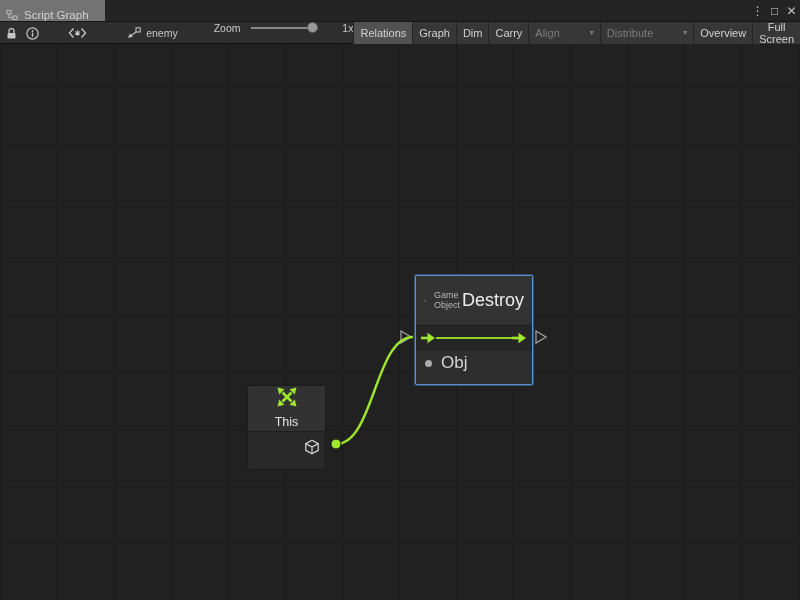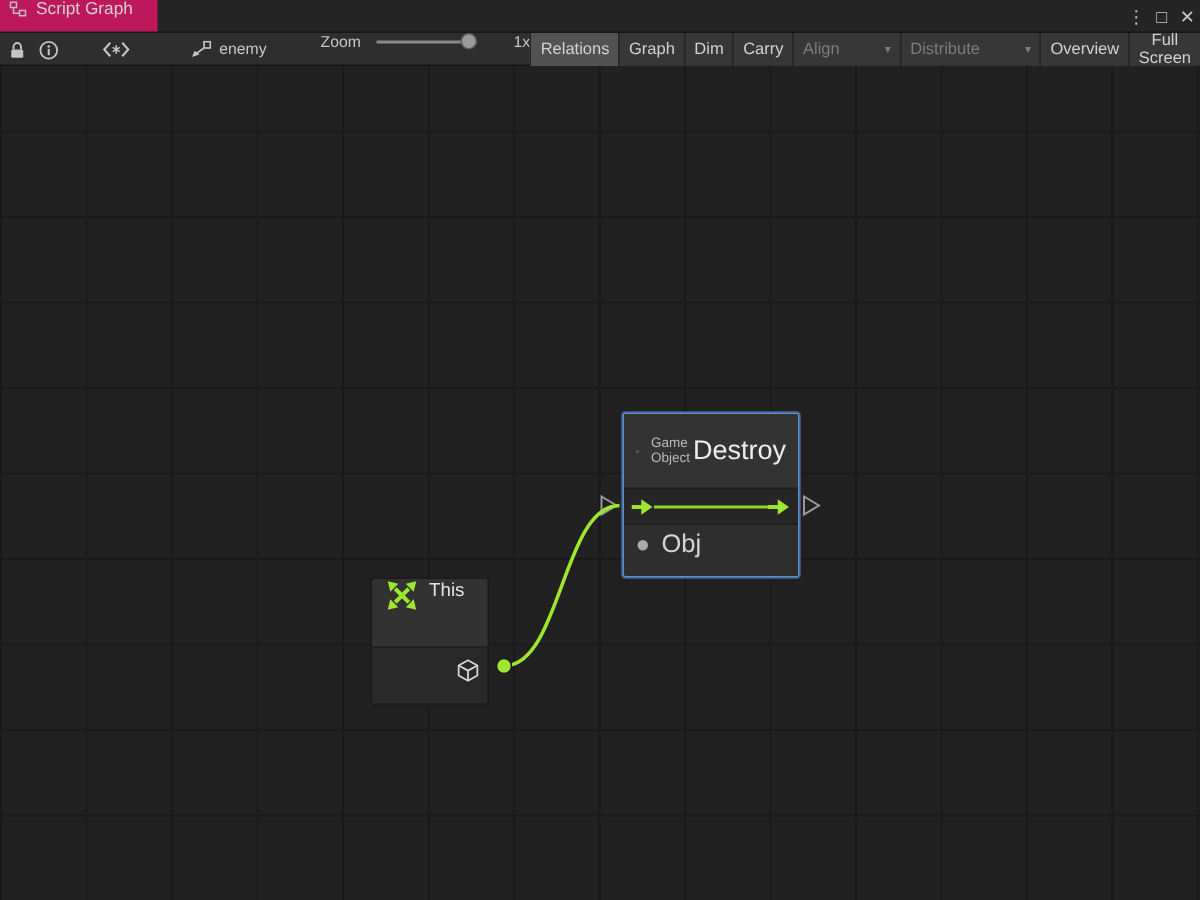--- a/index.html
+++ b/index.html
@@ -3,22 +3,22 @@
 <meta charset="utf-8">
 <style>
   * { margin:0; padding:0; box-sizing:border-box; }
   html,body { width:800px; height:600px; overflow:hidden; background:#202020;
               font-family:"Liberation Sans", sans-serif; }
   .window { width:800px; height:600px; display:flex; flex-direction:column; }
 
   
   .titlebar { height:22px; background:#242424; display:flex; align-items:stretch;
               border-bottom:1px solid #161616; flex:0 0 22px; }
-  .tab { display:flex; align-items:flex-start; gap:6px; padding:0 16px 0 6px;
-         background:#be185d; color:#d2d2d2; font-size:11.5px; cursor:default; }
+  .tab { display:flex; align-items:flex-end; gap:6px; padding:0 16px 0 6px;
+         background:#737373; color:#d2d2d2; font-size:11.5px; cursor:default; }
   .titlebar-spacer { flex:1; }
   .win-btn { width:17px; display:flex; align-items:center; justify-content:center;
              color:#c6c6c6; font-size:12px; cursor:pointer; }
 
   
   .toolbar { height:22px; flex:0 0 22px; background:#2e2e2e; border-bottom:1px solid #141414;
              display:flex; color:#c8c8c8; font-size:10.5px; }
   .tb-icon { width:20px; height:22px; display:flex; align-items:center; justify-content:center; cursor:pointer; }
   .tb-icon.lock { margin-left:4px; }
   .tb-icon.info { margin-left:6px; }
@@ -44,22 +44,22 @@
       linear-gradient(to right, #1a1a1a 1px, transparent 1px),
       linear-gradient(to bottom, #1a1a1a 1px, transparent 1px);
     background-size:57px 57px, 57px 57px;
     background-position:0 0, 0 43px; }
 
   .node { position:absolute; border-radius:2px; z-index:1; overflow:hidden; }
 
   
   .node-this { left:247px; top:341px; width:79px; height:85px;
                background:#292929; border:1px solid #1b1b1b; }
-  .this-top { height:46px; background:#323232; display:flex; align-items:flex-start;
-              gap:7px; padding:0 9px; border-bottom:1px solid #1d1d1d; }
+  .this-top { height:46px; background:#323232; display:flex; align-items:center;
+              gap:7px; padding:0 9px; border-bottom:1px solid #1d1d1d;flex-direction:column; }
   .this-title { font-size:12.5px; color:#e2e2e2; }
   .this-cube { position:absolute; right:5px; bottom:14px; }
 
   
   .node-destroy { left:415px; top:231px; width:118px; height:110px; background:#2e2e2e;
                   border:1px solid #5a8fd0; box-shadow:0 0 0 1px rgba(90,143,208,0.45); }
   .destroy-header { height:50px; background:#333333; display:flex; align-items:center;
                     gap:8px; padding:0 8px; border-bottom:1px solid #1d1d1d; }
   .destroy-titles { display:flex; gap:2px; }
   .destroy-category { font-size:9px; color:#b8b8b8; }

